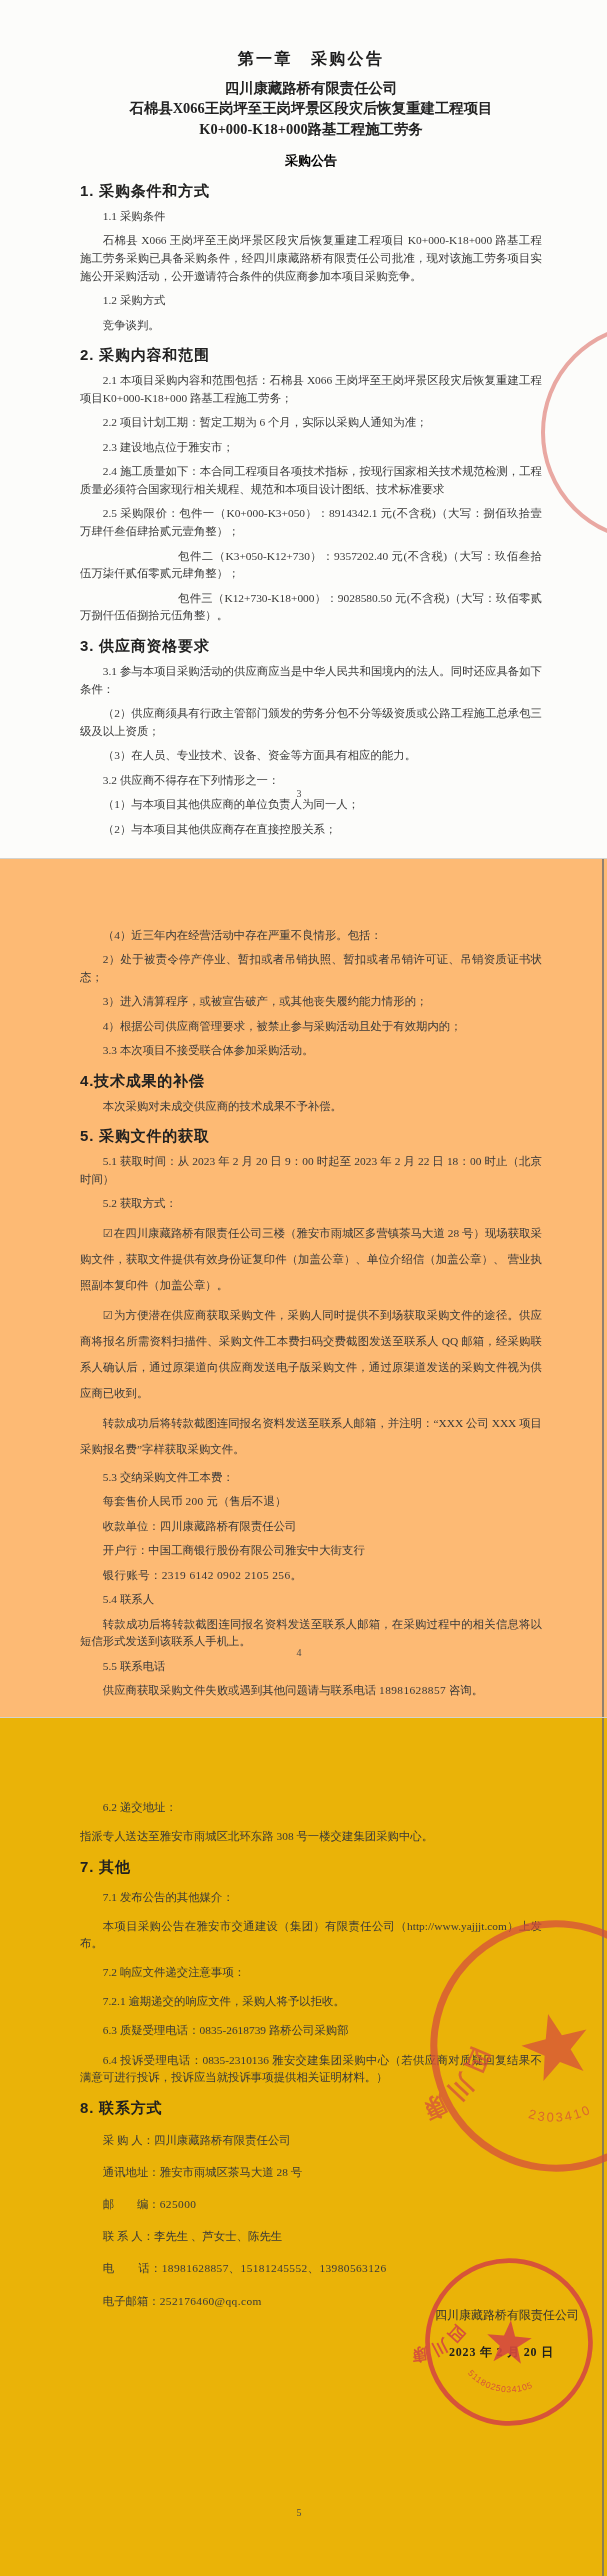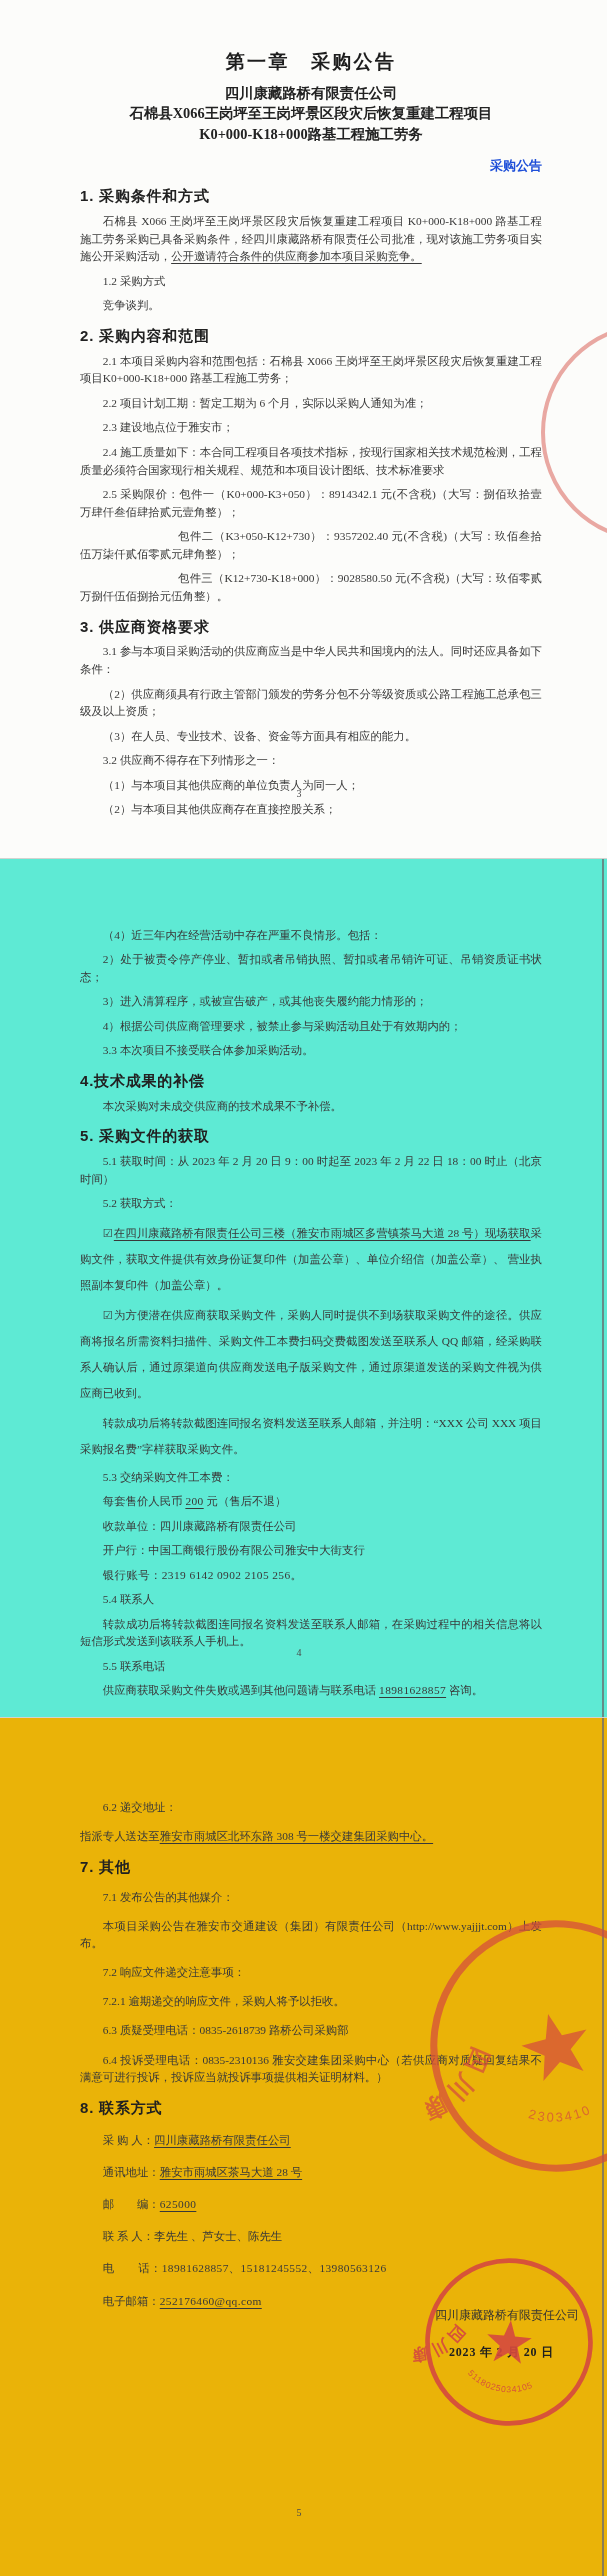--- a/index.html
+++ b/index.html
@@ -1,34 +1,34 @@
 <!DOCTYPE html>
 <html style="font-size:12px"><head>
 <meta charset="utf-8">
 <style>
   html,body{margin:0;padding:0;background:#e3e3df;}
   .doc{width:607px;margin:0 auto;font-family:"Liberation Serif","DejaVu Serif",serif;}
   .page{position:relative;width:607px;height:859px;background:#fcfcfa;overflow:hidden;box-sizing:border-box;}
   .page.p1{border-bottom:1.5px solid #d3d3cf;}
-  .page.p2{border-bottom:1.5px solid #d3d3cf;background:#5eead4;}
+  .page.p2{border-bottom:1.5px solid #d3d3cf;background:#fdba74;}
   .page.p3{background:#eab308;}
   .content{padding:0 65px 0 80px;}
   .p1 .content{padding-top:49px;}
   .p2 .content{padding-top:61px;}
   .p3 .content{padding-top:70px;}
   .edge-line{position:absolute;top:0;bottom:0;right:3px;width:2.3px;background:#696c70;opacity:.75;}
-  .chapter{font-family:"Liberation Sans","DejaVu Sans",sans-serif;font-weight:700;font-size:19px;color:#1d1d1d;text-align:center;letter-spacing:2.3px;margin:0 0 7.6px;}
+  .chapter{font-family:"Liberation Sans","DejaVu Sans",sans-serif;font-weight:700;font-size:16px;color:#1d1d1d;text-align:center;letter-spacing:2.3px;margin:0 0 7.6px;}
   .tline{font-weight:700;font-size:14.4px;color:#222;text-align:center;line-height:1.45;margin:0;}
-  .doc-subtitle{font-weight:700;font-size:13px;color:#1d4ed8;text-align:right;margin:12px 0 3px;}
+  .doc-subtitle{font-weight:700;font-size:13px;color:#000000;text-align:center;margin:12px 0 3px;}
   h2.sec{font-family:"Liberation Sans","DejaVu Sans",sans-serif;font-weight:700;font-size:15px;color:#212121;letter-spacing:0.8px;margin:12px 0 4.6px;}
   p{font-size:11.4px;line-height:1.55;color:#393939;margin:6.8px 0;text-align:justify;}
   .ind{text-indent:2em;}
   .ind2{text-indent:8.6em;}
   .sp{line-height:2.3;margin:3px 0;}
-  .u{text-decoration:underline;text-underline-offset:3px;}
+  .u{text-underline-offset:3px;}
   .chk{font-family:"DejaVu Sans",sans-serif;margin-right:0.8px;}
   .mono-num{letter-spacing:0.4px;}
   .pageno{position:absolute;bottom:59px;left:0;right:9px;text-align:center;font-size:10px;color:#4a4a4a;}
   .row{margin:11.4px 0;}
   .row8{margin:14.4px 0;}
   .sign-company{position:absolute;top:589px;left:0;width:579px;text-align:right;font-size:12px;color:#333;}
   .sign-date{position:absolute;top:626px;left:449px;font-size:12px;font-weight:700;color:#1f1f1f;letter-spacing:0.8px;}
   .stamp-edge{position:absolute;left:541px;top:323px;width:211px;height:211px;border:4.6px solid rgba(214,84,74,.5);border-radius:50%;}
   .stamp-svg{position:absolute;}
   .stamp-upper{left:415px;top:187px;width:282px;height:282px;opacity:.7;transform:rotate(-14deg);}
@@ -41,20 +41,21 @@
 
   <div class="page p1">
     <div class="content">
       <div class="chapter">第一章　采购公告</div>
       <p class="tline">四川康藏路桥有限责任公司</p>
       <p class="tline">石棉县X066王岗坪至王岗坪景区段灾后恢复重建工程项目</p>
       <p class="tline">K0+000-K18+000路基工程施工劳务</p>
       <div class="doc-subtitle">采购公告</div>
 
       <h2 class="sec">1. 采购条件和方式</h2>
+      <p class="ind">1.1 采购条件</p>
       <p class="ind"><span>石棉县 X066 王岗坪至王岗坪景区段灾后恢复重建工程项目 K0+000-K18+000 路基工程施工劳务采购已具备采购条件，经四川康藏路桥有限责任公司批准，现对该施工劳务项目实施公开采购活动，</span><span class="u">公开邀请符合条件的供应商参加本项目采购竞争。</span></p>
       <p class="ind">1.2 采购方式</p>
       <p class="ind">竞争谈判。</p>
 
       <h2 class="sec">2. 采购内容和范围</h2>
       <p class="ind">2.1 本项目采购内容和范围包括：石棉县 X066 王岗坪至王岗坪景区段灾后恢复重建工程项目K0+000-K18+000 路基工程施工劳务；</p>
       <p class="ind">2.2 项目计划工期：暂定工期为 6 个月，实际以采购人通知为准；</p>
       <p class="ind">2.3 建设地点位于雅安市；</p>
       <p class="ind">2.4 施工质量如下：本合同工程项目各项技术指标，按现行国家相关技术规范检测，工程质量必须符合国家现行相关规程、规范和本项目设计图纸、技术标准要求</p>
       <p class="ind">2.5 采购限价：包件一（K0+000-K3+050）：8914342.1 元(不含税)（大写：捌佰玖拾壹万肆仟叁佰肆拾贰元壹角整）；</p>

